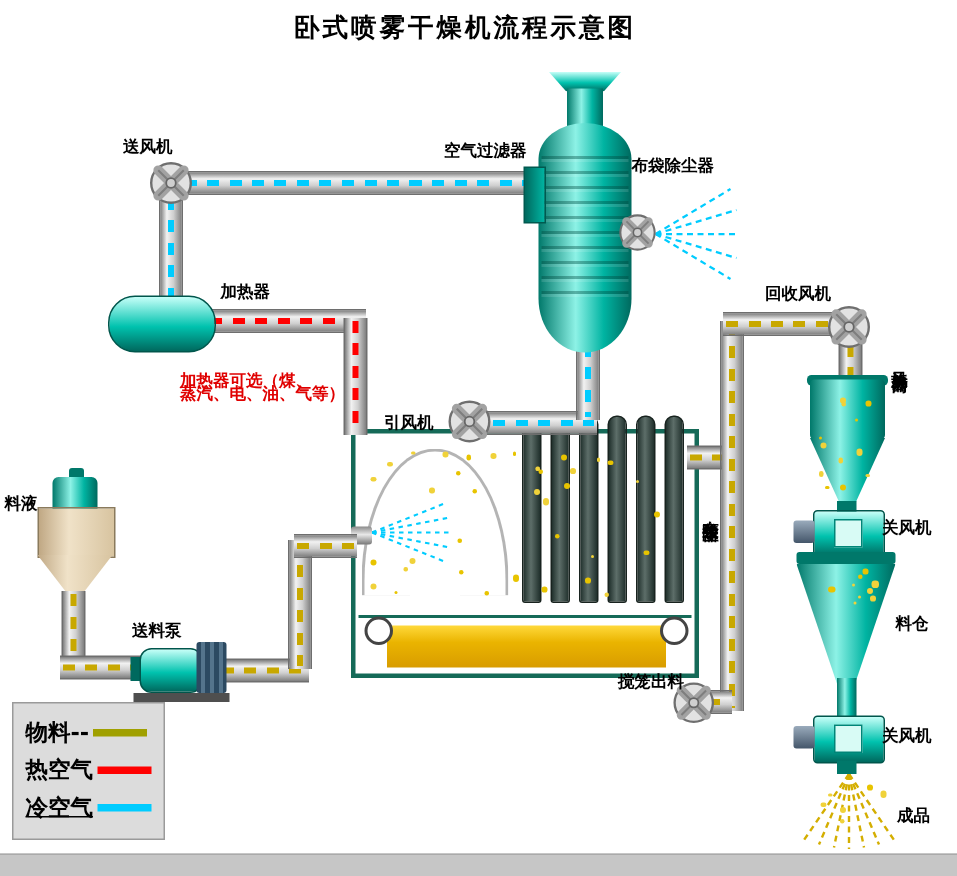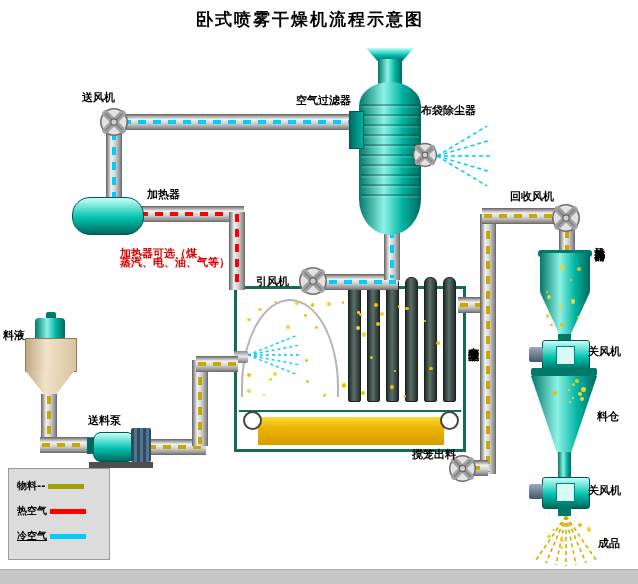--- a/index.html
+++ b/index.html
@@ -23,21 +23,21 @@
   .tealv{background:linear-gradient(180deg,#c6fff8,#00c2ae 55%,#00695e);}
   .fan{position:absolute;z-index:6;}
   .fan svg{display:block;width:100%;height:100%;}
   .chamber{position:absolute;left:234px;top:286px;width:226px;height:160px;background:#fff;border:3px solid #156a58;z-index:2;}
   .bar{position:absolute;top:-12px;height:123px;width:11px;border-radius:6px 6px 2px 2px;
        background:linear-gradient(90deg,#21312d,#5d6e69 45%,#21312d);border:1px solid #18231f;z-index:3;}
   .roller{position:absolute;width:15px;height:15px;border-radius:50%;background:#fff;border:2px solid #444;z-index:4;}
   .dots{position:absolute;z-index:5;pointer-events:none;}
   .dots i{position:absolute;border-radius:50%;}
   .legend{position:absolute;left:8px;top:468px;width:100px;height:90px;background:#dcdcdc;border:1px solid #9a9a9a;z-index:5;}
-  .legend-row{position:absolute;left:8px;display:flex;align-items:center;font-size:10px;font-weight:bold;color:#000;}
+  .legend-row{position:absolute;left:8px;display:flex;align-items:center;font-size:15px;font-weight:bold;color:#000;}
   .legend-bar{display:inline-block;width:36px;height:5px;margin-left:3px;}
   .spray-svg{position:absolute;z-index:5;}
 </style>
 </head>
 <body>
 
 <div class="stage" style="--hot: #ff0000; --cold: #00ccff; --mat: #c8a800;">
 
   <div class="lbl" style="left:30px;top:10px;width:560px;text-align:center;font-size:17px;letter-spacing:2px;">卧式喷雾干燥机流程示意图</div>
 

